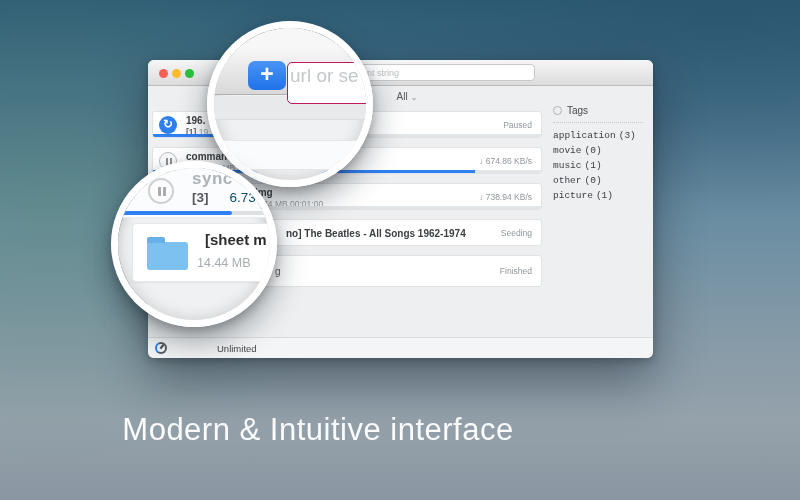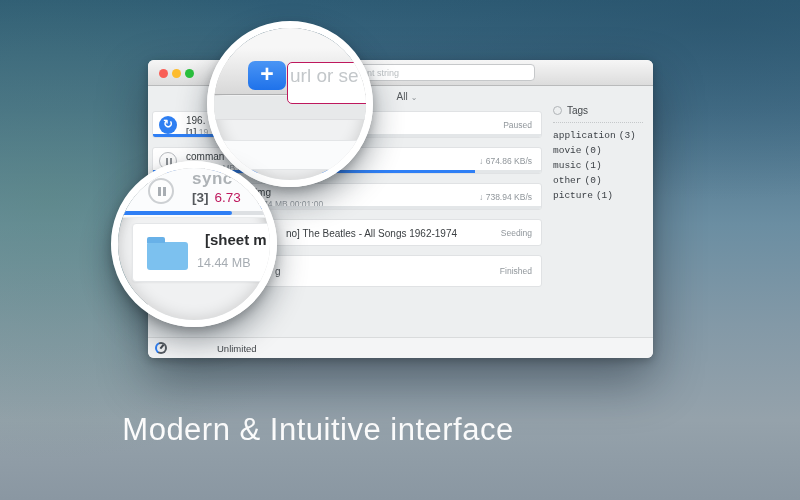--- a/index.html
+++ b/index.html
@@ -38,21 +38,21 @@
 
   .filter-row { position:absolute; left:0; top:26px; right:0; height:16px; text-align:center;padding-left:13px; }
   .filter-all { display:inline-block; font-size:10px; color:#55595d; margin-top:3px; cursor:default; }
   .filter-all .chev { font-size:8px; color:#8d9296; margin-left:3px; }
 
   
   .row {
     position:absolute; left:4px; width:390px; height:27px;
     background:#fff; border:1px solid #e0e2e4; border-radius:3px; overflow:hidden;
   }
-  .row .title { position:absolute; top:3px; font-size:10px; font-weight:normal; color:#3c4043; white-space:nowrap; }
+  .row .title { position:absolute; top:3px; font-size:10px; font-weight:bold; color:#3c4043; white-space:nowrap; }
   .row .sub { position:absolute; top:15px; font-size:8.5px; color:#9aa0a5; white-space:nowrap; }
   .row .sub b { color:#5f6468; }
   .row .status { position:absolute; right:9px; top:50%; transform:translateY(-50%); font-size:8.5px; color:#90969b; }
   .row .track { position:absolute; left:0; right:0; bottom:0; height:3px; background:#e3e6e8; }
   .row .fill { position:absolute; left:0; bottom:0; height:3px; background:#2f7ff5; }
   .row.single .title { top:50%; transform:translateY(-50%); }
 
   .icon-circle {
     position:absolute; left:6px; top:4px; width:18px; height:18px; border-radius:50%;
   }
@@ -124,21 +124,21 @@
   .ml-card3 { position:absolute; left:0; top:0; width:152px; height:50px; background:#fbfcfd; border-bottom:1px solid #eaeced; }
   .mag-pause {
     position:absolute; left:30px; top:10px; width:26px; height:26px; border-radius:50%;
     border:2px solid #cdd0d3; background:#fdfdfd;
   }
   .mag-pause i { width:3px; height:9px; background:#a8adb2; top:6.5px; }
   .mag-pause i.l { left:8px; } .mag-pause i.r { left:13px; }
   .ml-sync { position:absolute; left:74px; top:1px; font-size:17px; color:#adb2b6; font-weight:bold; letter-spacing:.5px; }
   .ml-sub { position:absolute; left:74px; top:22px; font-size:13.5px; }
   .ml-sub .tag { color:#55595d; font-weight:bold; }
-  .ml-sub .val { color:#be185d; margin-left:6px; }
+  .ml-sub .val { color:#0c4a6e; margin-left:21px; }
   .ml-track { position:absolute; left:0; top:43px; width:152px; height:4px; background:#dde0e3; border-radius:2px; }
   .ml-fill { position:absolute; left:0; top:43px; width:114px; height:4px; background:#2f7ff5; border-radius:2px; }
   .ml-card5 {
     position:absolute; left:14px; top:55px; width:140px; height:59px; background:#fff;
     border:1px solid #e4e6e8; border-radius:4px; box-shadow:0 1px 2px rgba(0,0,0,.05);
   }
   .folder { position:absolute; left:29px; top:74px; width:41px; height:28px; background:#7cc1ef; border-radius:2px 3px 3px 3px; }
   .folder::before { content:""; position:absolute; left:0; top:-5px; width:18px; height:6px; background:#68b1e8; border-radius:2px 2px 0 0; }
   .ml-sheet { position:absolute; left:87px; top:63px; font-size:15px; font-weight:bold; color:#2b2d2f; white-space:nowrap; }
   .ml-size { position:absolute; left:79px; top:88px; font-size:12.5px; color:#a6acb2; }

